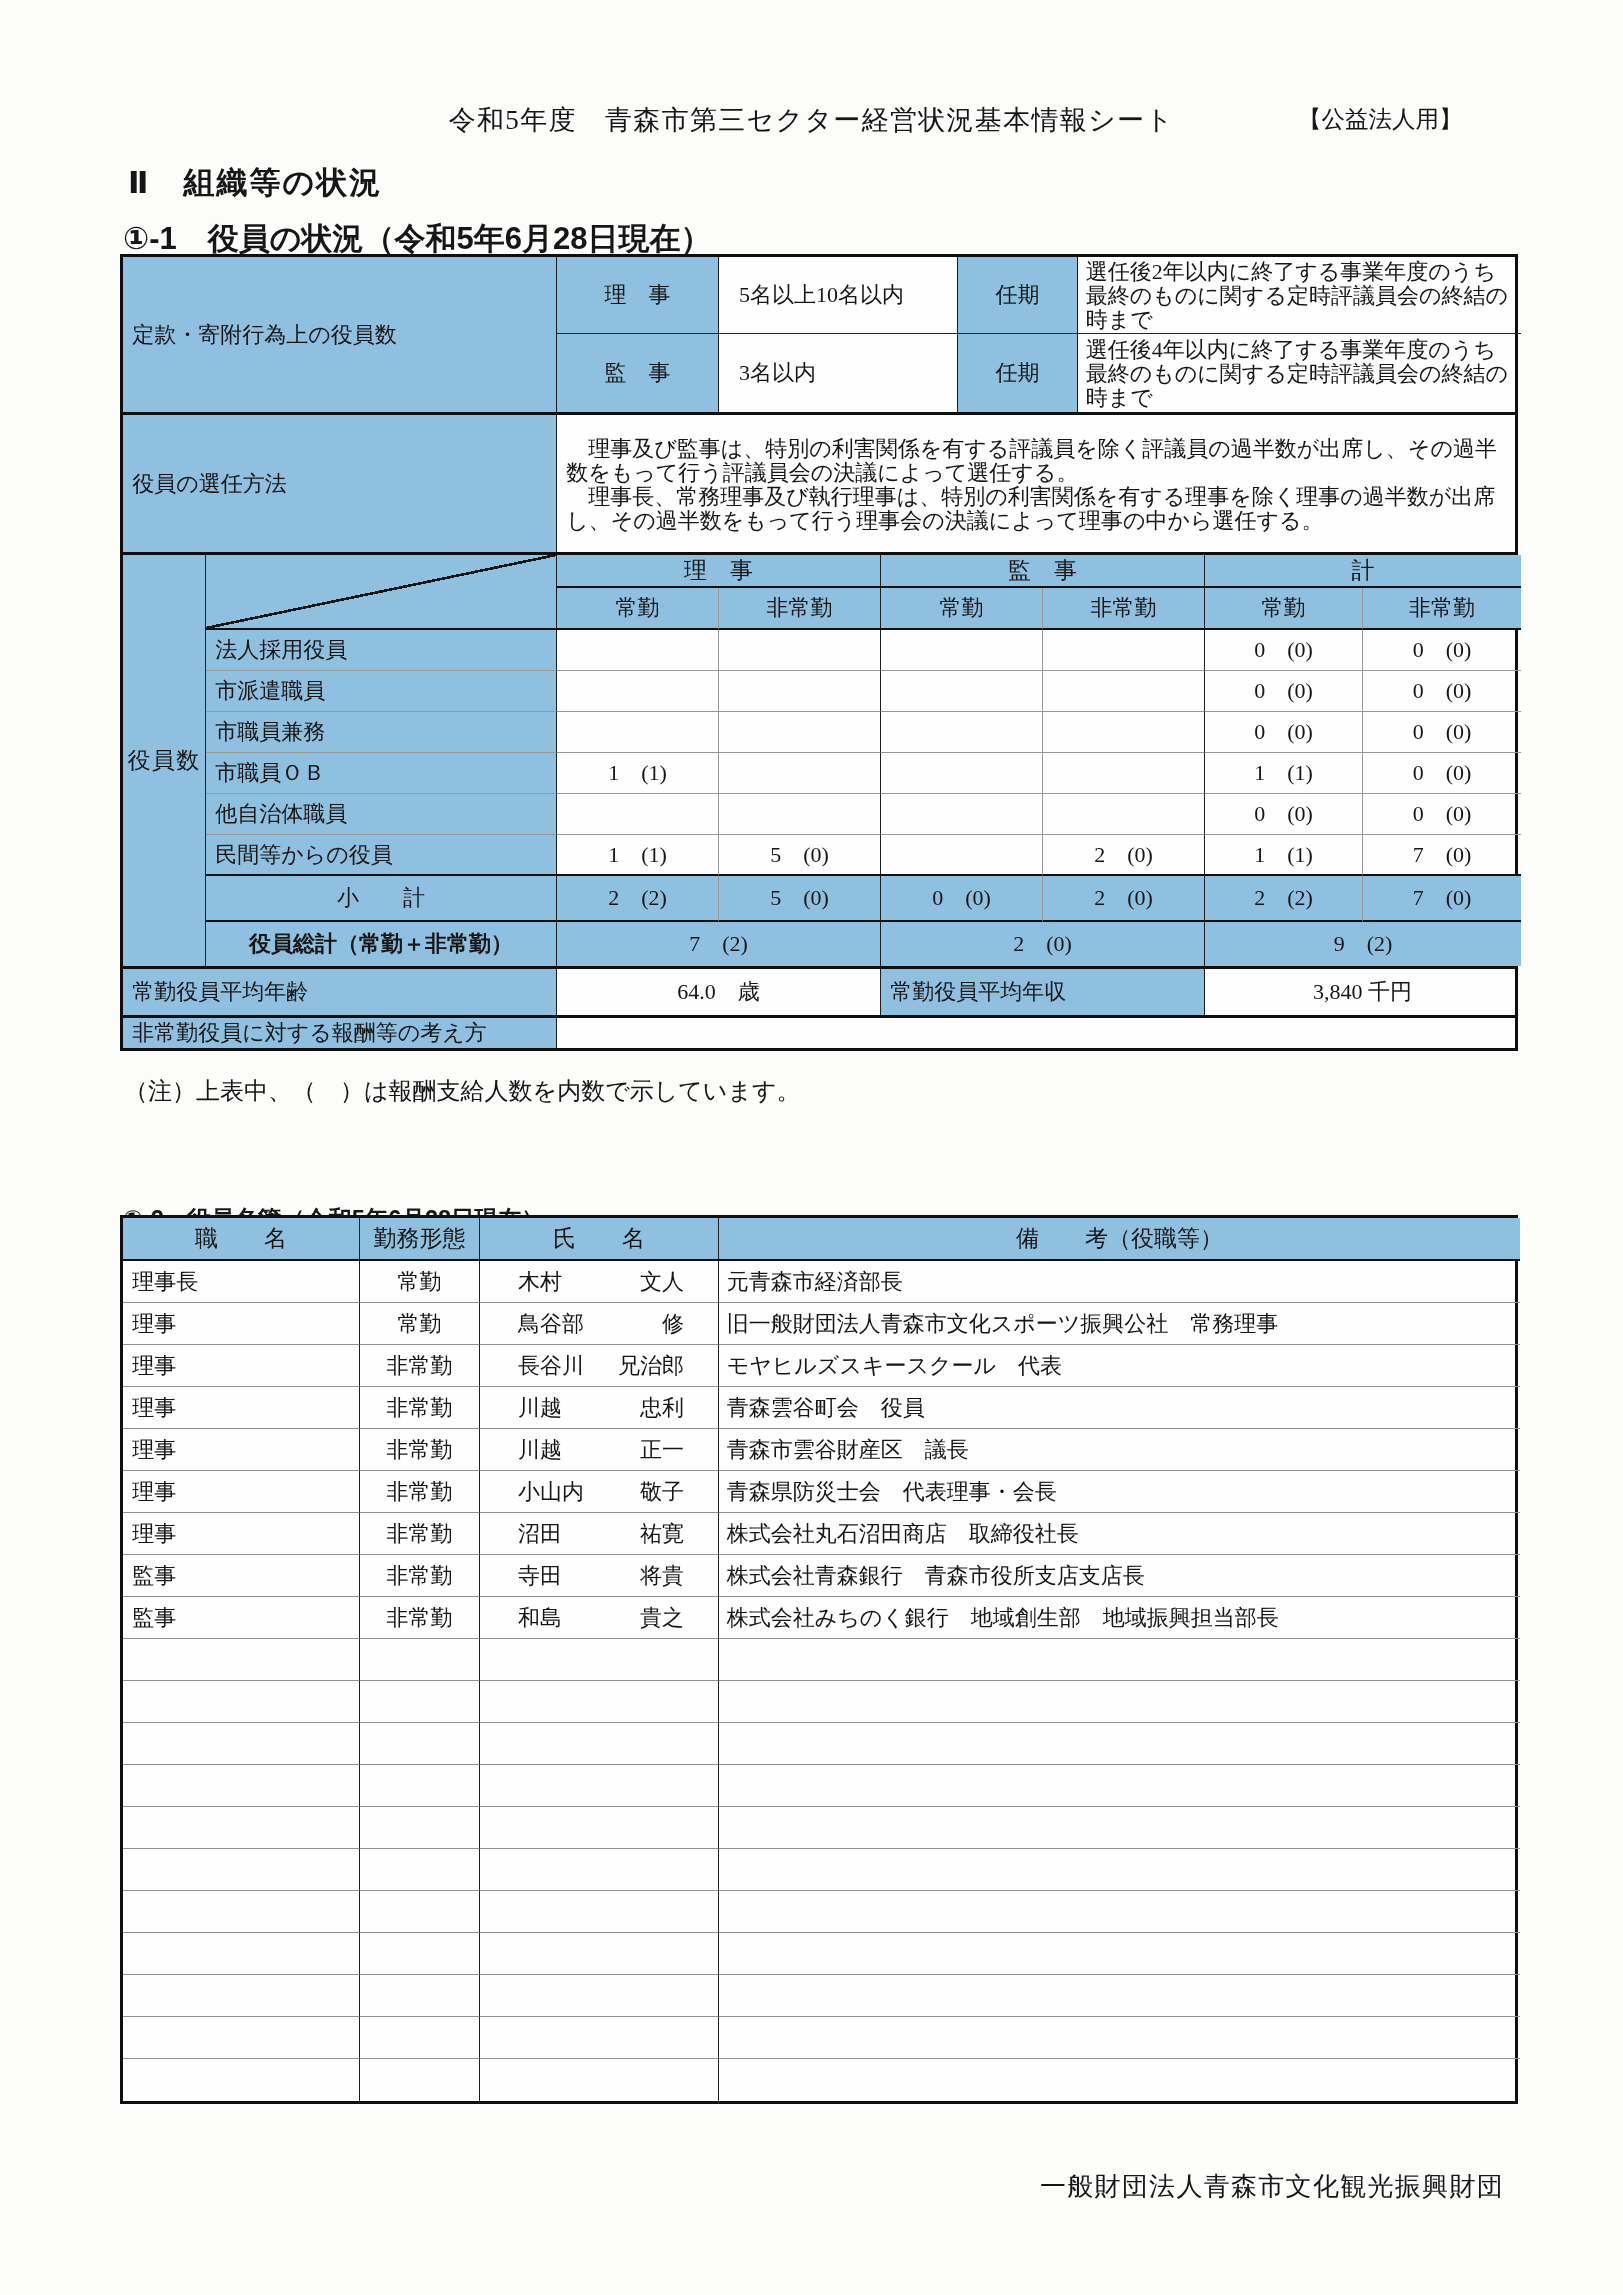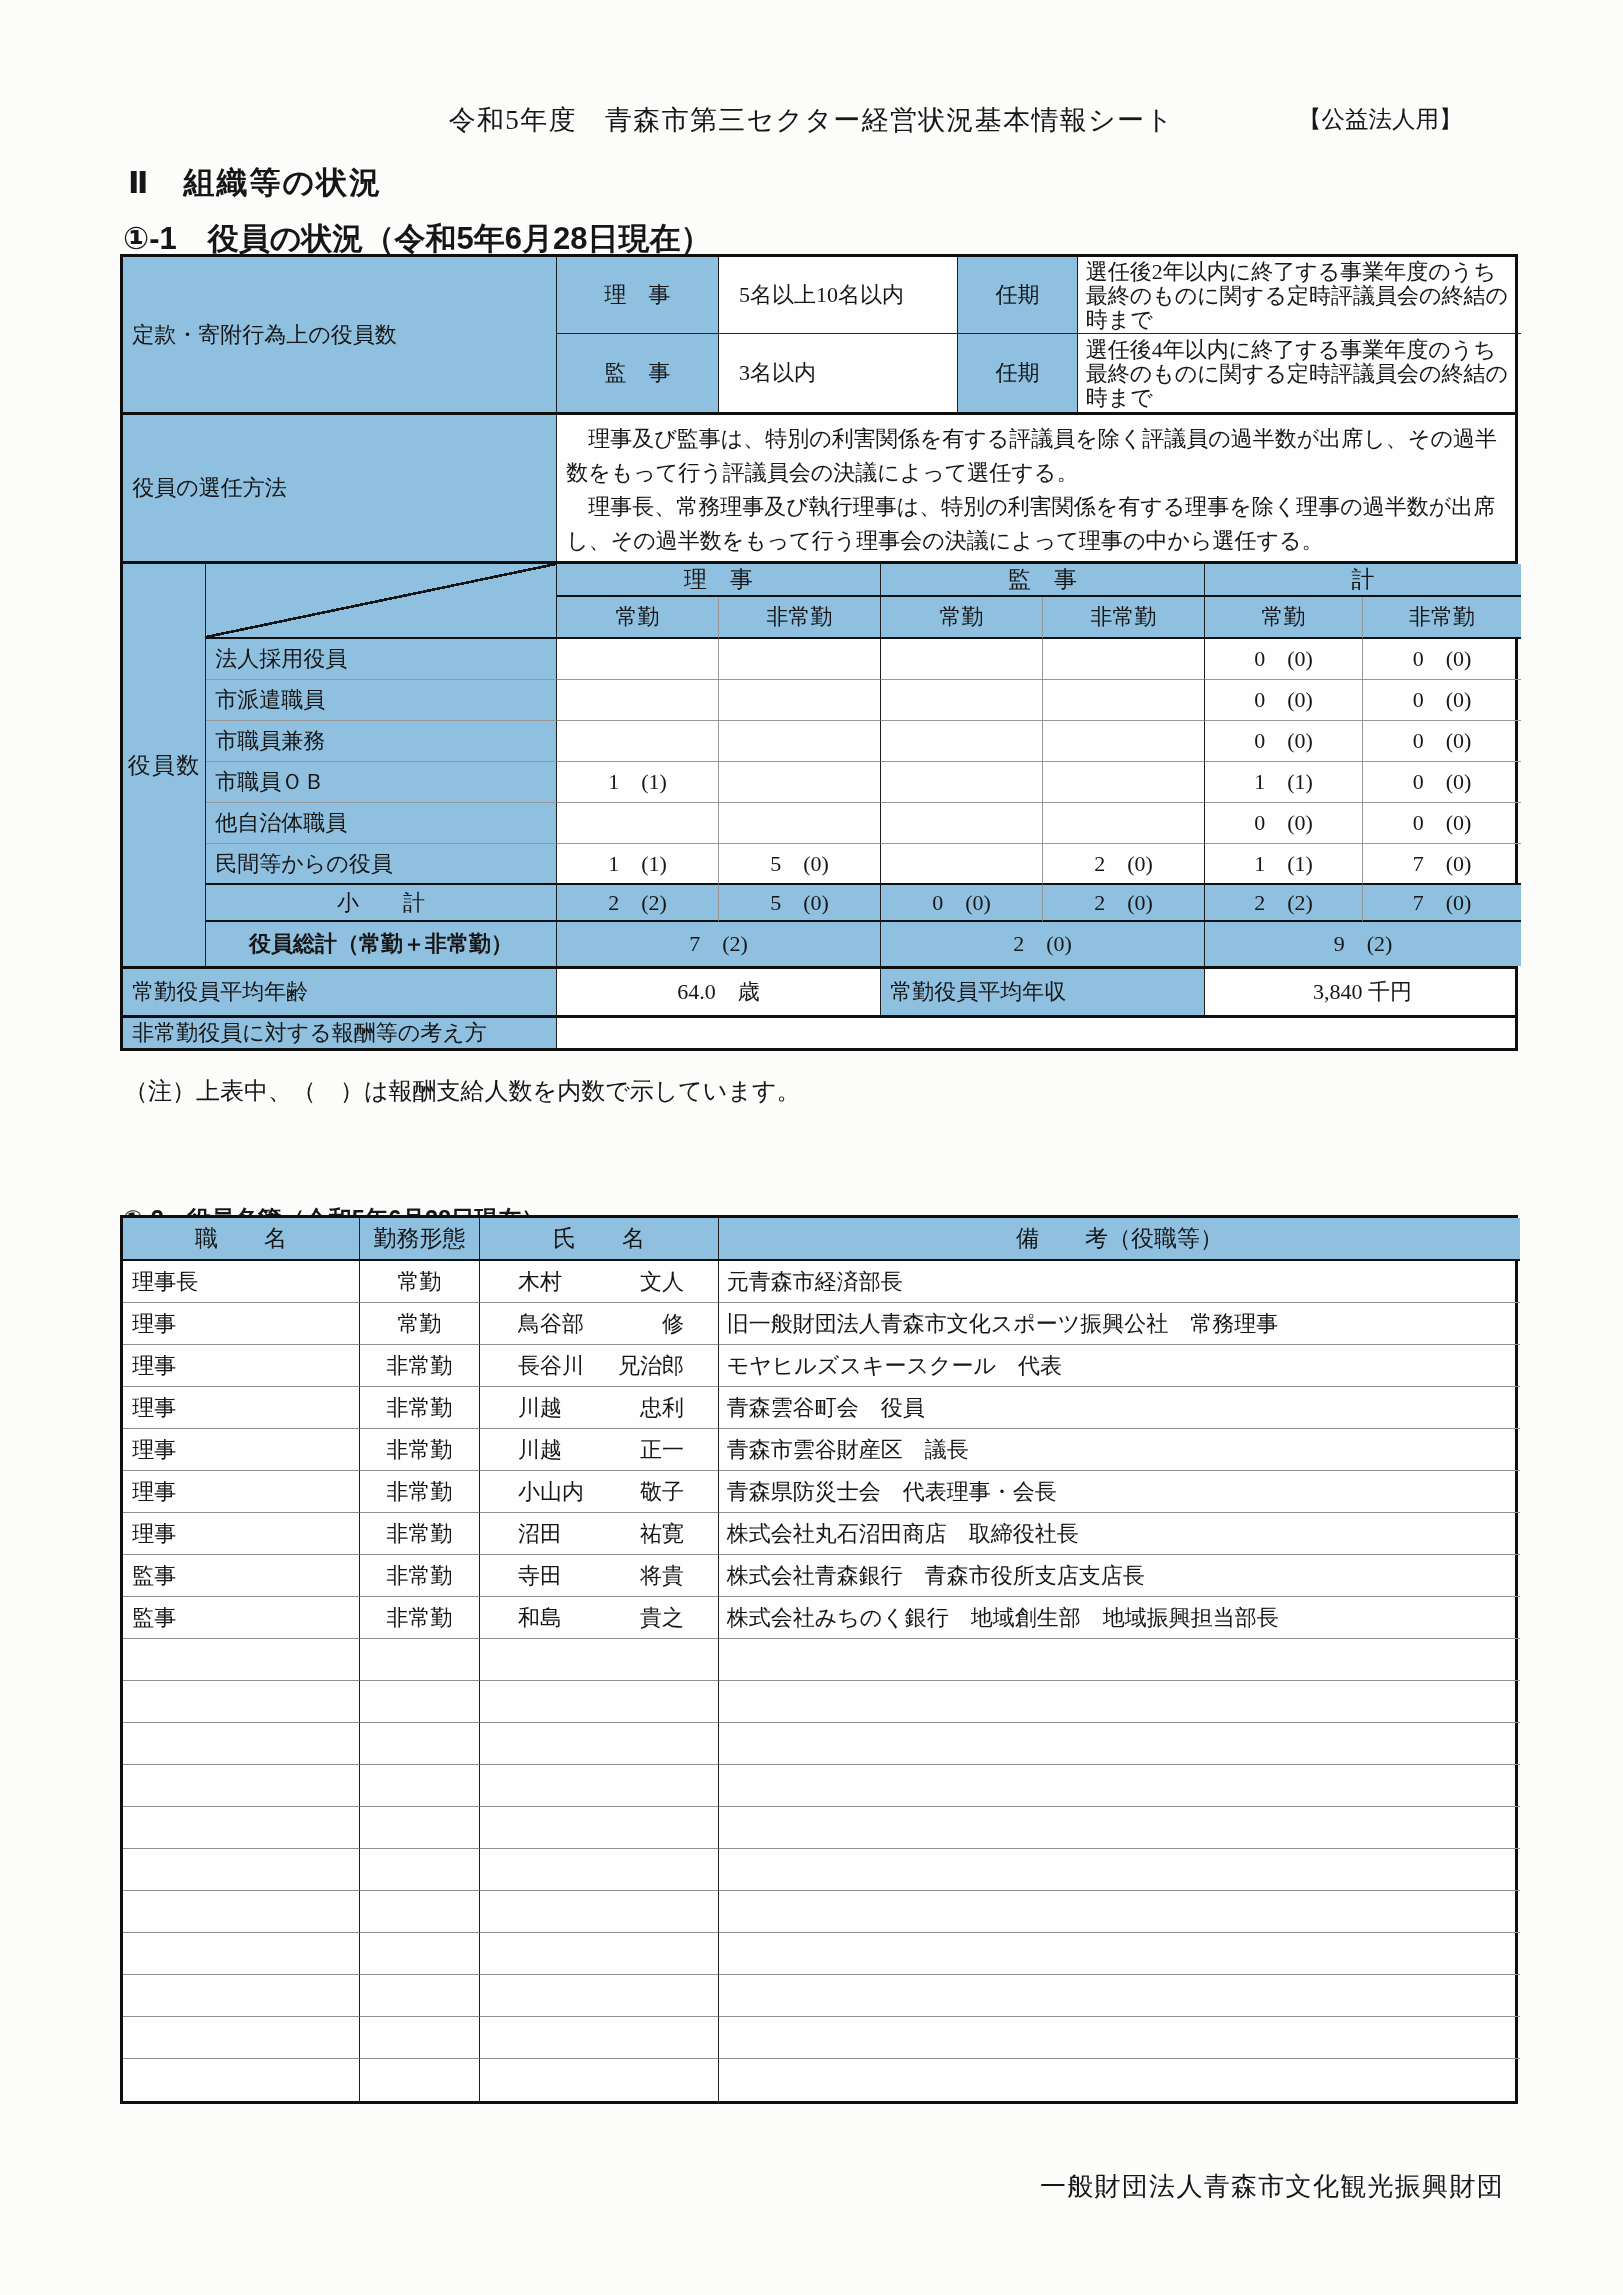--- a/index.html
+++ b/index.html
@@ -48,28 +48,28 @@
 
   
   .rA1 td { height: 77px; }
   .rA2 td { height: 78px; }
   .term-cell { font-size: 21.6px; line-height: 24px; padding: 2.6px 6.5px 1.3px 7.8px; text-align: left; }
   .count-cell { padding-left: 20px; font-size: 23px; }
   .role-cell, .term-label { font-size: 23px; }
 
   
   .rB td { height: 137px; }
-  .sel-text { padding: 6.5px 10.5px 3.9px 9.2px; font-size: 22px; line-height: 34px; text-align: left; vertical-align: middle; }
+  .sel-text { padding: 6.5px 10.5px 3.9px 9.2px; font-size: 22px; line-height: 24px; text-align: left; vertical-align: middle; }
   .sel-text div { text-align: left; }
 
   
   .rGH td { height: 30px; font-size: 23px; }
   .rSH td { height: 42px; }
   .rD td { height: 41px; margin-top: 7px; }
-  .rST td { height: 37px; }
+  .rST td { height: 46px; }
   .rTT td { height: 44px; }
   .side { text-align: center; font-size: 23.5px; letter-spacing: 1.3px; }
   .diag {
     background-color: var(--blue);
     background-image: linear-gradient(to bottom right,
       transparent calc(50% - 1.3px), #151515 calc(50% - 1.3px),
       #151515 calc(50% + 1.3px), transparent calc(50% + 1.3px));
   }
   .total-label { font-size: 21.6px; font-weight: bold; text-align: center; letter-spacing: 0; }
 

